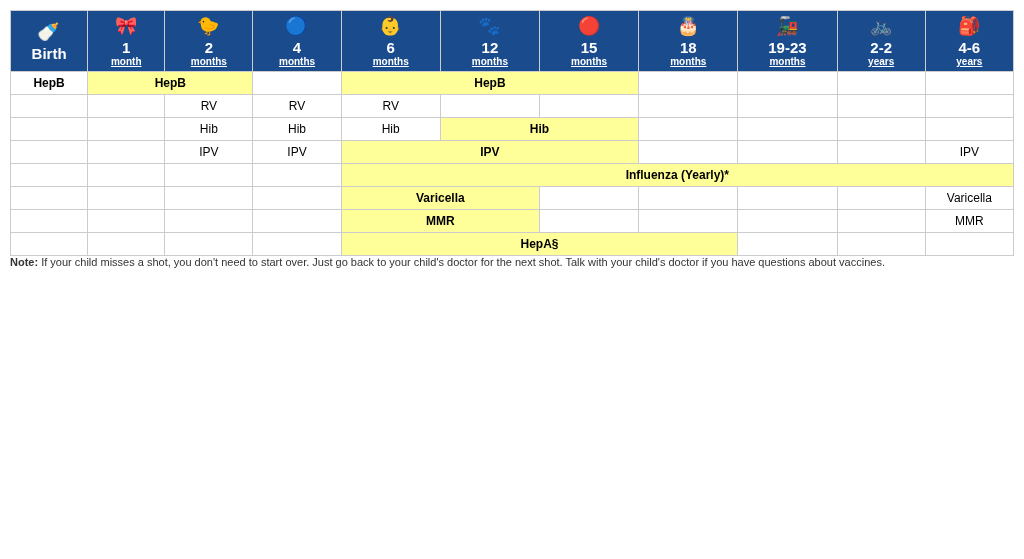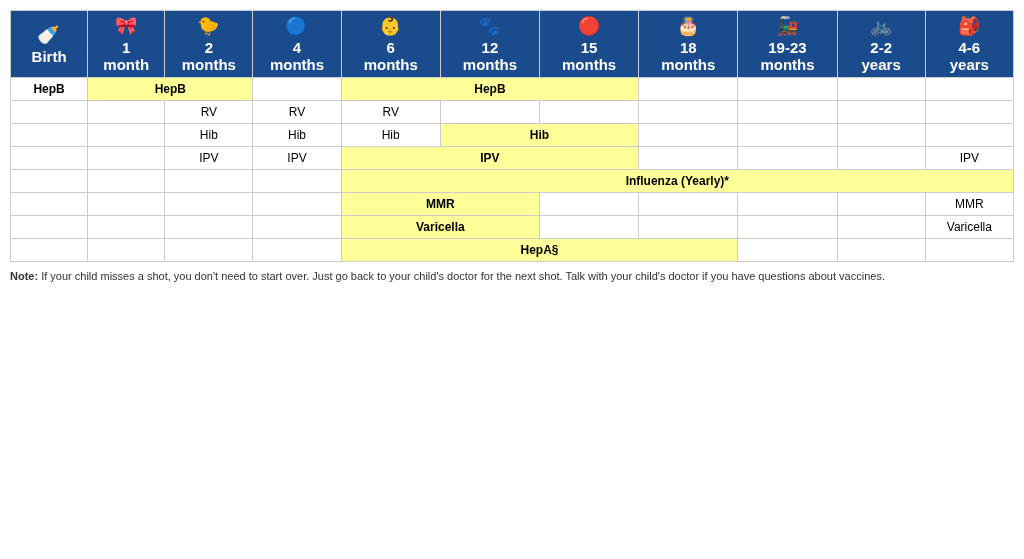--- a/index.html
+++ b/index.html
@@ -39,21 +39,22 @@
     }
 
     .header-age {
       display: block;
       font-size: 15px;
       font-weight: bold;
     }
 
     .header-unit {
       display: block;
-      font-size: 15px;
+      font-size: 10px;
+      text-decoration: underline;
     }
 
     .vaccine-label-cell {
       font-weight: bold;
       font-size: 12px;
       text-align: left;
       padding-left: 6px;
       border: 1px solid #ccc;
       background: #fff;
     }
@@ -63,21 +64,20 @@
       font-weight: bold;
       font-size: 12px;
       border: 1px solid #ccc;
     }
 
     .empty-cell {
       background: #fff;
     }
 
     .note-section {
-      margin-top: 8px;
       font-size: 11px;
       color: #333;
       max-width: 900px;
     }
 
     .note-section strong {
       font-weight: bold;
     }
 
     .col-birth { width: 7%; }
@@ -227,39 +227,39 @@
       <td class="empty-cell"></td>
       <td class="empty-cell"></td>
       <td class="yellow-cell" colspan="7">Influenza (Yearly)*</td>
     </tr>
 
     <tr>
       <td class="empty-cell"></td>
       <td class="empty-cell"></td>
       <td class="empty-cell"></td>
       <td class="empty-cell"></td>
+      <td class="yellow-cell" colspan="2">Varicella</td>
+      <td class="empty-cell"></td>
+      <td class="empty-cell"></td>
+      <td class="empty-cell"></td>
+      <td class="empty-cell"></td>
+      <td class="empty-cell">Varicella</td>
+    </tr>
+
+    <tr>
+      <td class="empty-cell"></td>
+      <td class="empty-cell"></td>
+      <td class="empty-cell"></td>
+      <td class="empty-cell"></td>
       <td class="yellow-cell" colspan="2">MMR</td>
       <td class="empty-cell"></td>
       <td class="empty-cell"></td>
       <td class="empty-cell"></td>
       <td class="empty-cell"></td>
       <td class="empty-cell">MMR</td>
-    </tr>
-
-    <tr>
-      <td class="empty-cell"></td>
-      <td class="empty-cell"></td>
-      <td class="empty-cell"></td>
-      <td class="empty-cell"></td>
-      <td class="yellow-cell" colspan="2">Varicella</td>
-      <td class="empty-cell"></td>
-      <td class="empty-cell"></td>
-      <td class="empty-cell"></td>
-      <td class="empty-cell"></td>
-      <td class="empty-cell">Varicella</td>
     </tr>
 
     <tr>
       <td class="empty-cell"></td>
       <td class="empty-cell"></td>
       <td class="empty-cell"></td>
       <td class="empty-cell"></td>
       <td class="yellow-cell" colspan="4">HepA§</td>
       <td class="empty-cell"></td>
       <td class="empty-cell"></td>

